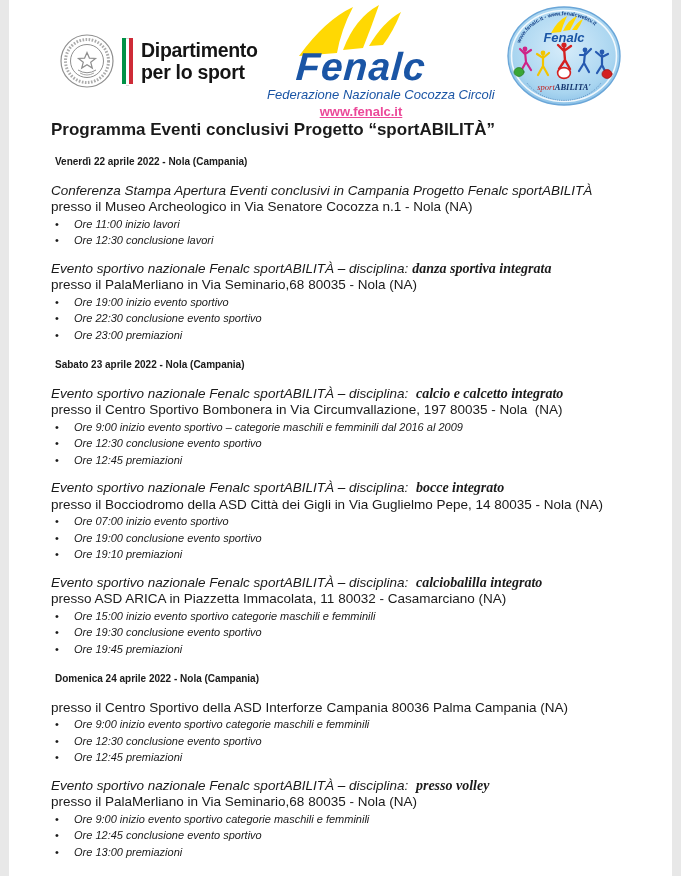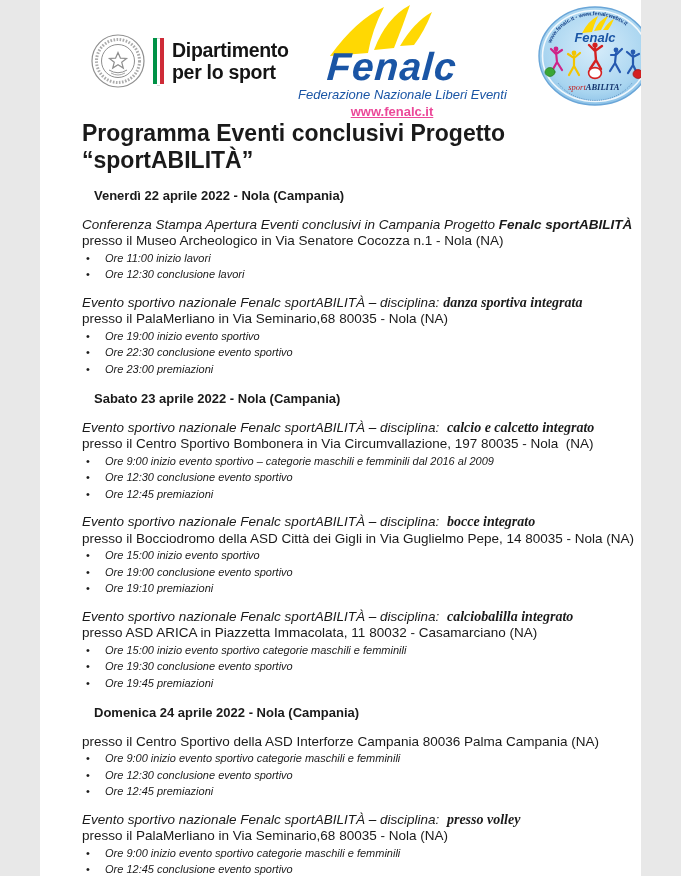--- a/index.html
+++ b/index.html
@@ -1,17 +1,17 @@
 <!DOCTYPE html>
 <html><head>
 <meta charset="utf-8">
 <style>
   html,body { margin:0; padding:0; background:#e8e8e8; }
   .page {
-    position:relative; width:601px; height:876px; margin:0 auto;
+    position:relative; width:663px; height:876px; margin:0 auto;
     background:#ffffff; overflow:hidden;
     font-family:"Liberation Sans", sans-serif; color:#1a1a1a;
   }
 
   
   .logos { position:absolute; top:0; left:0; width:681px; height:116px; }
 
   .logo-dip { position:absolute; left:50px; top:33px; display:flex; align-items:center; }
   .logo-dip svg { display:block; }
   .tricolor { display:flex; height:46px; margin-left:7px; }
@@ -27,28 +27,28 @@
     font-style:italic; font-weight:bold; font-size:39px; line-height:34px;
     color:#1a55a5; letter-spacing:1px; transform:skewX(-4deg); margin-top:-6px;
   }
   .fenalc-sub { font-style:italic; font-size:13px; color:#1a55a5; margin-top:3px; white-space:nowrap; }
   .fenalc-url { font-size:13px; font-weight:600; color:#ec4899; margin-top:2px;text-decoration:underline; }
 
   .logo-badge { position:absolute; left:494px; top:5px; }
 
   
   .content { position:absolute; left:42px; top:120px; width:600px; }
-  .title { margin:0; font-size:23px; font-weight:bold; letter-spacing:0; }
-
-  .day-heading { margin:14px 0 0 12px; font-size:13px; font-weight:bold; line-height:16.5px; }
+  .title { margin:0; font-size:17px; font-weight:bold; letter-spacing:0; }
+
+  .day-heading { margin:14px 0 0 4px; font-size:10px; font-weight:bold; line-height:16.5px; }
 
   .event { margin-top:12px; }
   .line { margin:0; font-size:13.5px; line-height:16.5px; white-space:pre-wrap; }
   .intro-it { font-style:italic; }
-  .intro-bold { font-style:italic; font-weight:bold; }
+  .intro-bold { font-style:italic; font-weight:normal; }
   .intro-bold:empty { display:none; }
   .disc {
     font-family:"Liberation Serif", serif; font-style:italic; font-weight:bold;
     font-size:14px; margin-left:4px;
   }
   .disc:empty { display:none; }
 
   ul.times { margin:0; padding:0; list-style:none; }
   ul.times li {
     position:relative; padding-left:23px; font-style:italic;
@@ -83,21 +83,21 @@
       </div>
     </div>
 
     <div class="logo-fenalc">
       <svg class="fenalc-sails" width="128" height="52" viewBox="0 0 128 52">
         <path d="M2,52 Q28,16 56,3 Q44,26 40,49 Z" fill="#ffd803"></path>
         <path d="M46,46 Q58,14 82,1 Q74,24 66,44 Z" fill="#ffd803"></path>
         <path d="M72,42 Q86,18 104,8 Q96,28 86,41 Z" fill="#ffd803"></path>
       </svg>
       <div class="fenalc-word">Fenalc</div>
-      <div class="fenalc-sub">Federazione Nazionale Liberi Eventi</div>
+      <div class="fenalc-sub">Federazione Nazionale Cocozza Circoli</div>
       <div class="fenalc-url">www.fenalc.it</div>
     </div>
 
     <div class="logo-badge">
       <svg width="122" height="102" viewBox="0 0 122 102">
         <defs>
           <radialGradient id="bgrad" cx="50%" cy="42%" r="65%">
             <stop offset="0%" stop-color="#d6ecfa"></stop>
             <stop offset="70%" stop-color="#a9d5f0"></stop>
             <stop offset="100%" stop-color="#7fb9e4"></stop>
@@ -182,21 +182,21 @@
         <li>Ore 9:00 inizio evento sportivo – categorie maschili e femminili dal 2016 al 2009</li>
         <li>Ore 12:30 conclusione evento sportivo</li>
         <li>Ore 12:45 premiazioni</li>
       </ul>
     </section>
 
     <section class="event">
       <p class="line"><span class="intro-it">Evento sportivo nazionale Fenalc sportABILITÀ – disciplina: </span><span class="disc">bocce integrato</span></p>
       <p class="line">presso il Bocciodromo della ASD Città dei Gigli in Via Guglielmo Pepe, 14 80035 - Nola (NA)</p>
       <ul class="times">
-        <li>Ore 15:00 inizio evento sportivo</li>
+        <li>Ore 07:00 inizio evento sportivo</li>
         <li>Ore 19:00 conclusione evento sportivo</li>
         <li>Ore 19:10 premiazioni</li>
       </ul>
     </section>
 
     <section class="event">
       <p class="line"><span class="intro-it">Evento sportivo nazionale Fenalc sportABILITÀ – disciplina: </span><span class="disc">calciobalilla integrato</span></p>
       <p class="line">presso ASD ARICA in Piazzetta Immacolata, 11 80032 - Casamarciano (NA)</p>
       <ul class="times">
         <li>Ore 15:00 inizio evento sportivo categorie maschili e femminili</li>

